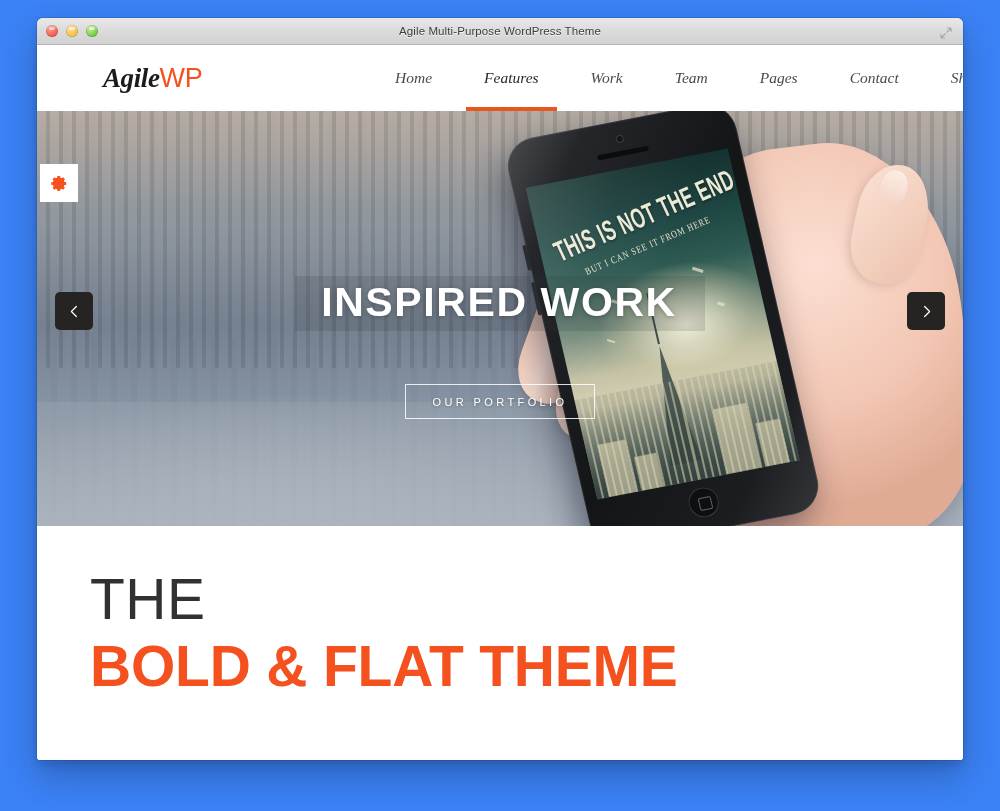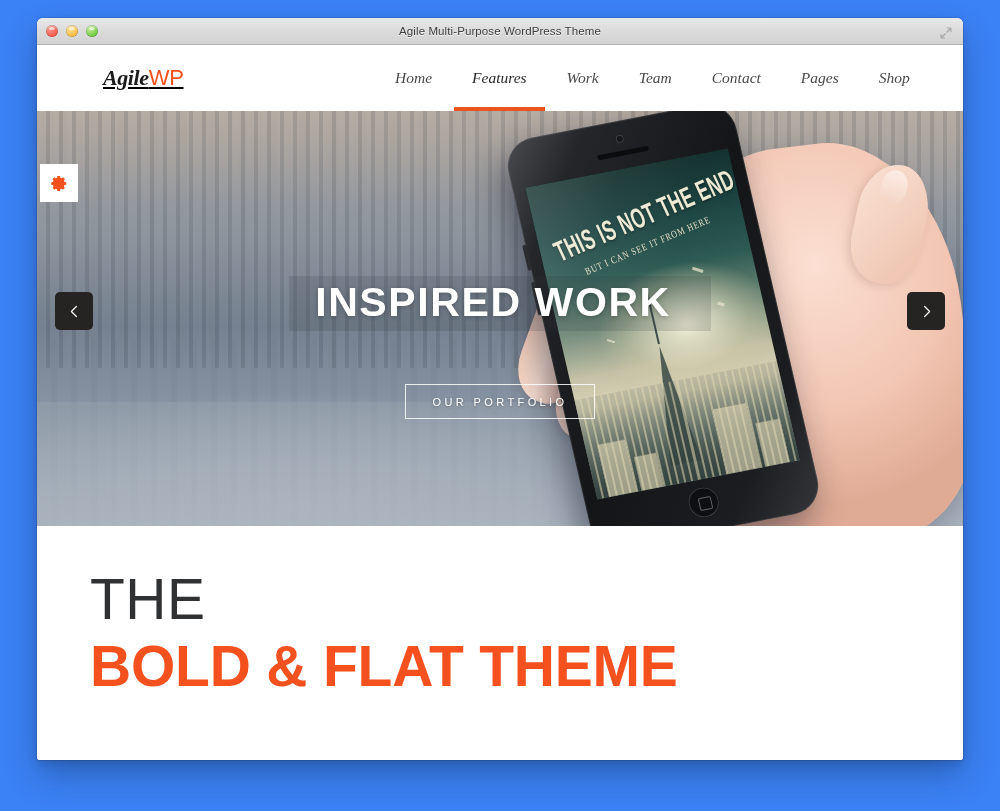--- a/index.html
+++ b/index.html
@@ -98,24 +98,23 @@
     height: 66px;
     background: #ffffff;
     display: flex;
     align-items: center;
   }
   .logo {
     position: absolute;
     left: 66px;
     top: 50%;
     transform: translateY(-50%);
-    font-size: 22px;
+    font-size: 27px;
     line-height: 1;
     white-space: nowrap;
-    text-decoration: underline;
   }
   .logo .logo-agile {
     font-family: "Liberation Serif", serif;
     font-style: italic;
     font-weight: bold;
     color: #1b1b1b;
     letter-spacing: -0.4px;
   }
   .logo .logo-wp {
     font-family: "Liberation Sans", sans-serif;
@@ -126,21 +125,21 @@
 
   .nav-menu {
     position: absolute;
     left: 340px;
     right: 60px;
     top: 0;
     height: 100%;
     display: flex;
     align-items: center;
     justify-content: flex-start;
-    gap: 4px;
+    gap: 16px;
   }
   .nav-item {
     position: relative;
     height: 100%;
     display: flex;
     align-items: center;
     padding: 0 18px;
     font-family: "Liberation Serif", serif;
     font-style: italic;
     font-size: 15.5px;
@@ -232,21 +231,21 @@
   .slide-caption {
     position: absolute;
     left: 0; right: 0;
     top: 165px;
     text-align: center;
     pointer-events: none;
   }
   .slide-title-wrap {
     display: inline-block;
     background: rgba(50,55,65,0.16);
-    padding: 6px 40px 8px 26px;
+    padding: 6px 28px 8px 26px;
   }
   .slide-title {
     font-family: "Liberation Sans", sans-serif;
     font-weight: bold;
     font-size: 41px;
     letter-spacing: 1.6px;
     color: #ffffff;
     line-height: 1;
     text-shadow: 0 1px 5px rgba(0,0,0,0.25);
     margin: 0;
@@ -556,22 +555,22 @@
 
     <div class="site-nav">
       <div class="logo">
         <span class="logo-agile">Agile</span><span class="logo-wp">WP</span>
       </div>
       <nav class="nav-menu">
         <a class="nav-item">Home</a>
         <a class="nav-item active">Features</a>
         <a class="nav-item">Work</a>
         <a class="nav-item">Team</a>
+        <a class="nav-item">Pages</a>
         <a class="nav-item">Contact</a>
-        <a class="nav-item">Pages</a>
         <a class="nav-item">Shop</a>
       </nav>
     </div>
 
     <div class="hero">
       <div class="hero-bg"></div>
       <div class="hero-water"></div>
       <div class="hero-tint"></div>
 
       <div class="phone-scene">

